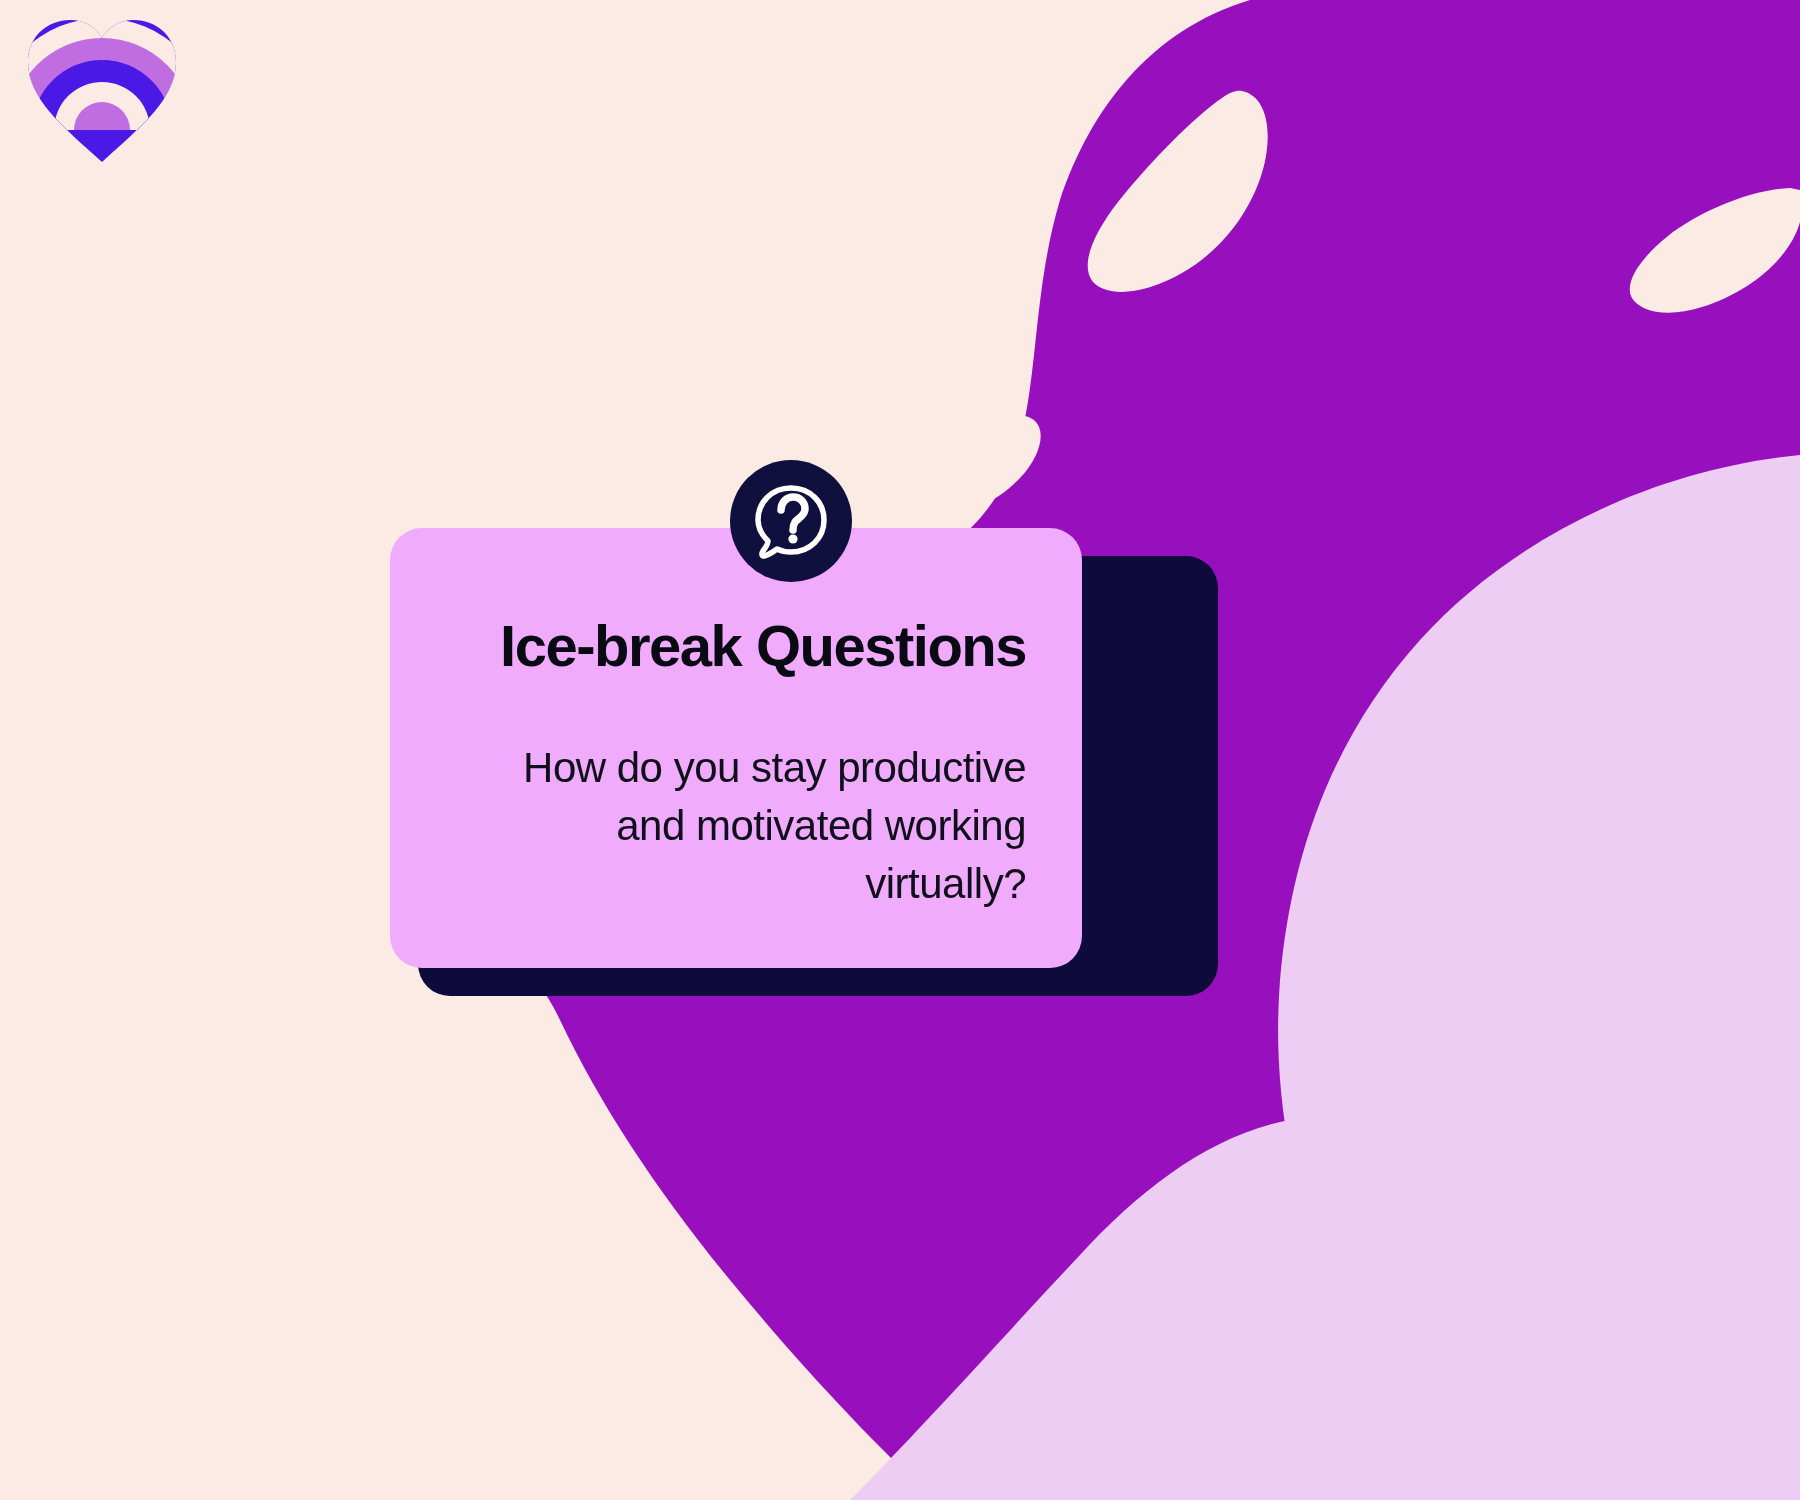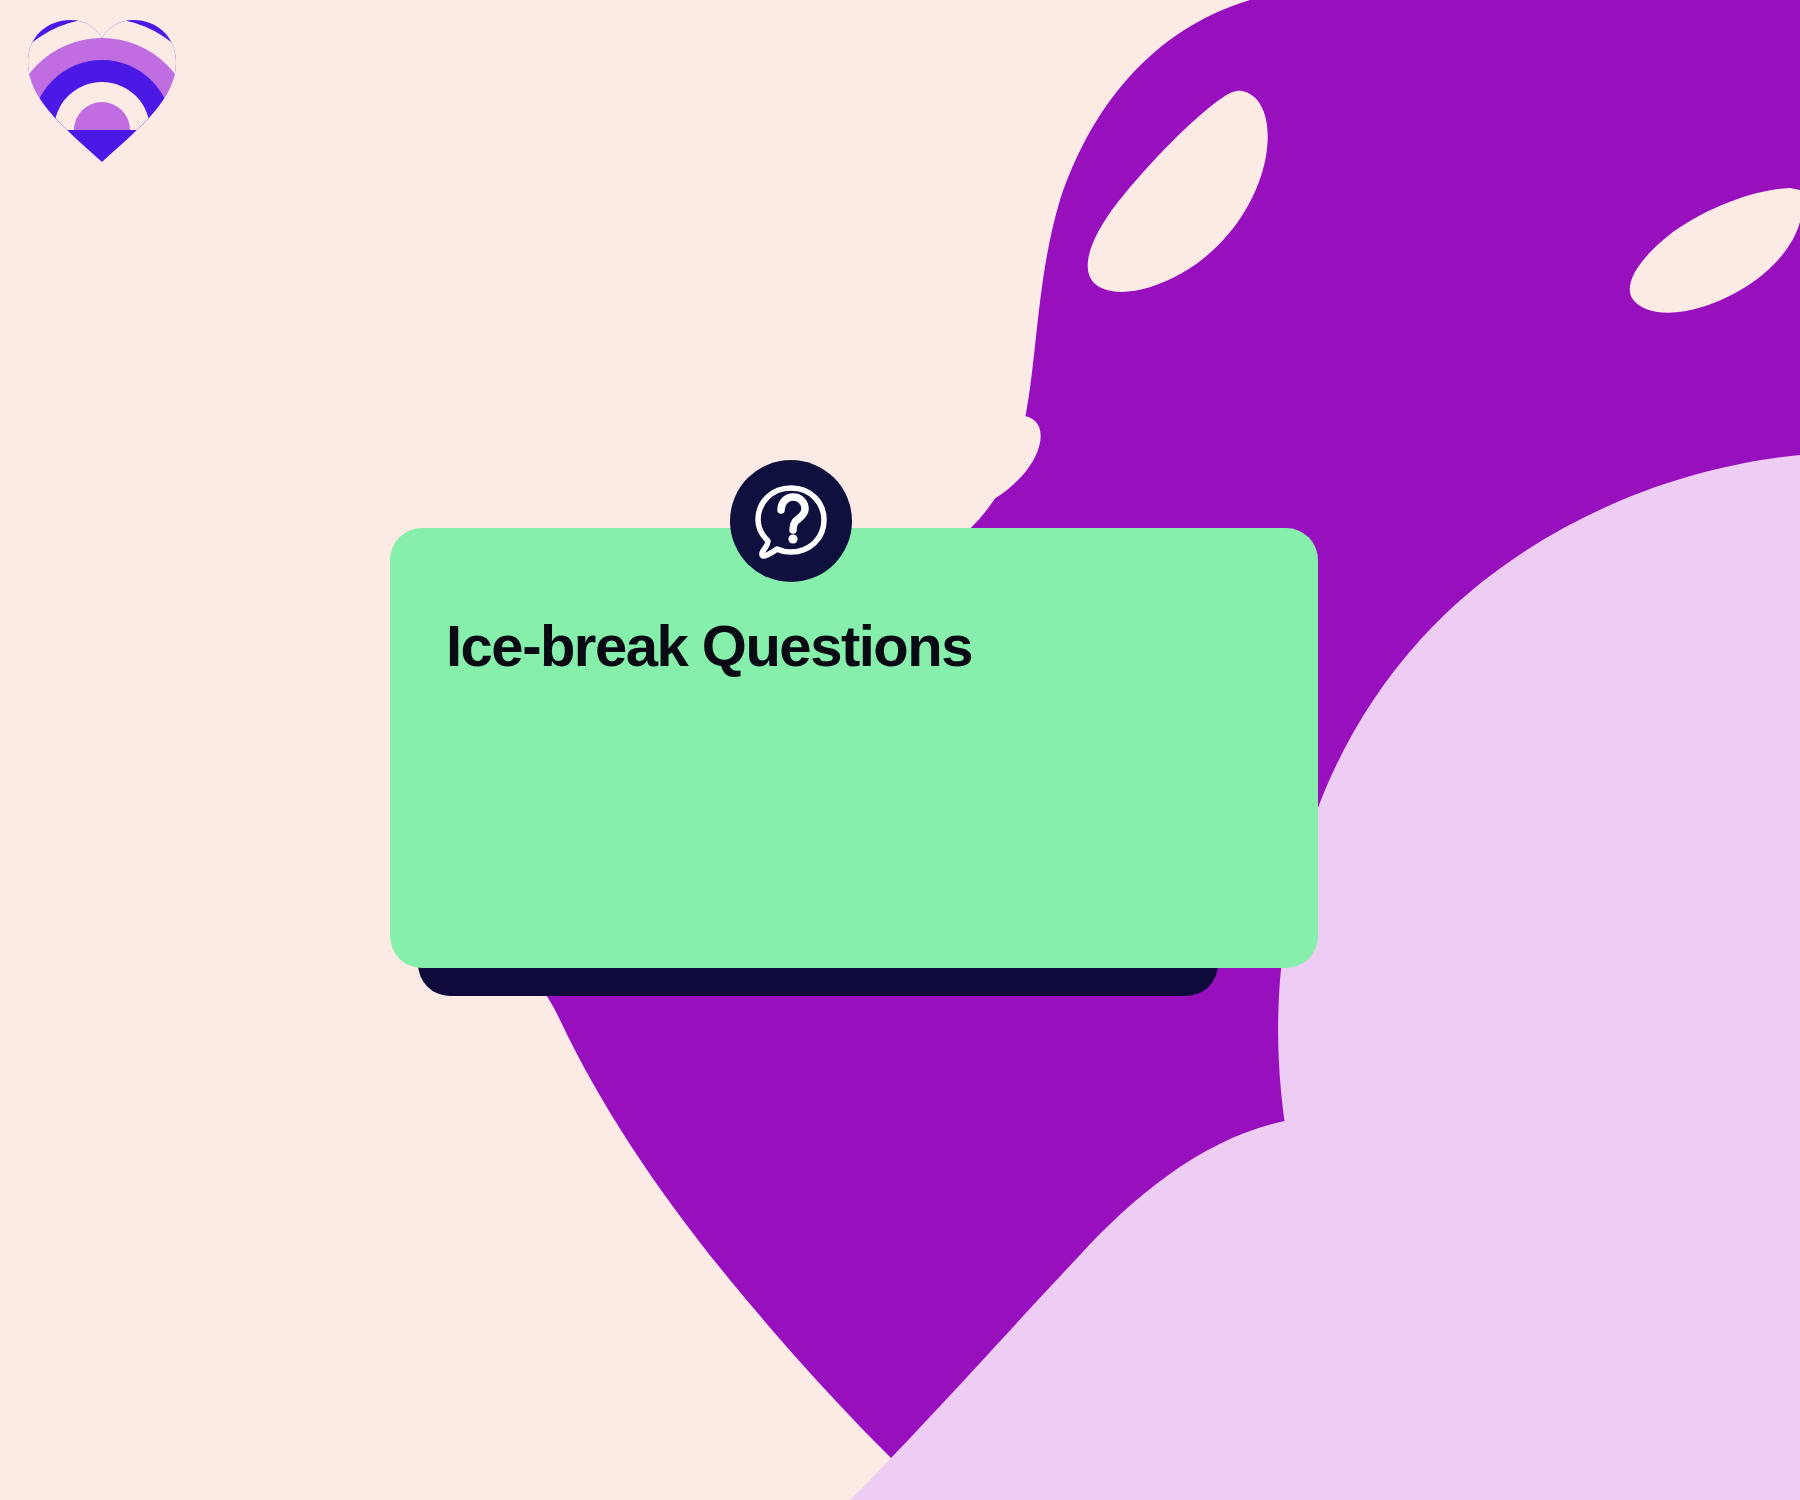--- a/index.html
+++ b/index.html
@@ -42,27 +42,27 @@
     top: 28px;
     width: 800px;
     height: 440px;
     background: #0e0a3c;
     border-radius: 32px;
   }
   #card {
     position: absolute;
     left: 0;
     top: 0;
-    width: 928px;
+    width: 692px;
     height: 440px;
-    background: #86efac;
+    background: #f0abfc;
     border-radius: 32px;
     box-sizing: border-box;
     padding: 88px 56px 40px 56px;
-    text-align: left;
+    text-align: right;
   }
   #card-title {
     margin: 0;
     font-family: "Liberation Sans", sans-serif;
     font-weight: bold;
     font-size: 58px;
     letter-spacing: -1.5px;
     color: #0a0a14;
     line-height: 1.05;
   }
@@ -222,20 +222,21 @@
       <path d="M 80 160 m -28 0 a 28 28 0 0 1 56 0 z" fill="#bf6de0" transform="translate(0,-44)"></path>
     </g>
   </svg>
 
   <div id="card-wrap">
 
     <div id="card-shadow"></div>
 
     <div id="card">
       <h1 id="card-title">Ice-break Questions</h1>
+      <p id="card-question">How do you stay productive and motivated working virtually?</p>
     </div>
 
     <div id="badge">
       <svg width="86" height="86" viewBox="0 0 86 86">
         <path d="M 43 10
                  C 62 10 76 24 76 42
                  C 76 60 62 74 43 74
                  C 38 74 33 73 29 71
                  C 25 74 20 77 16 78
                  C 14 78 13 76 15 73

